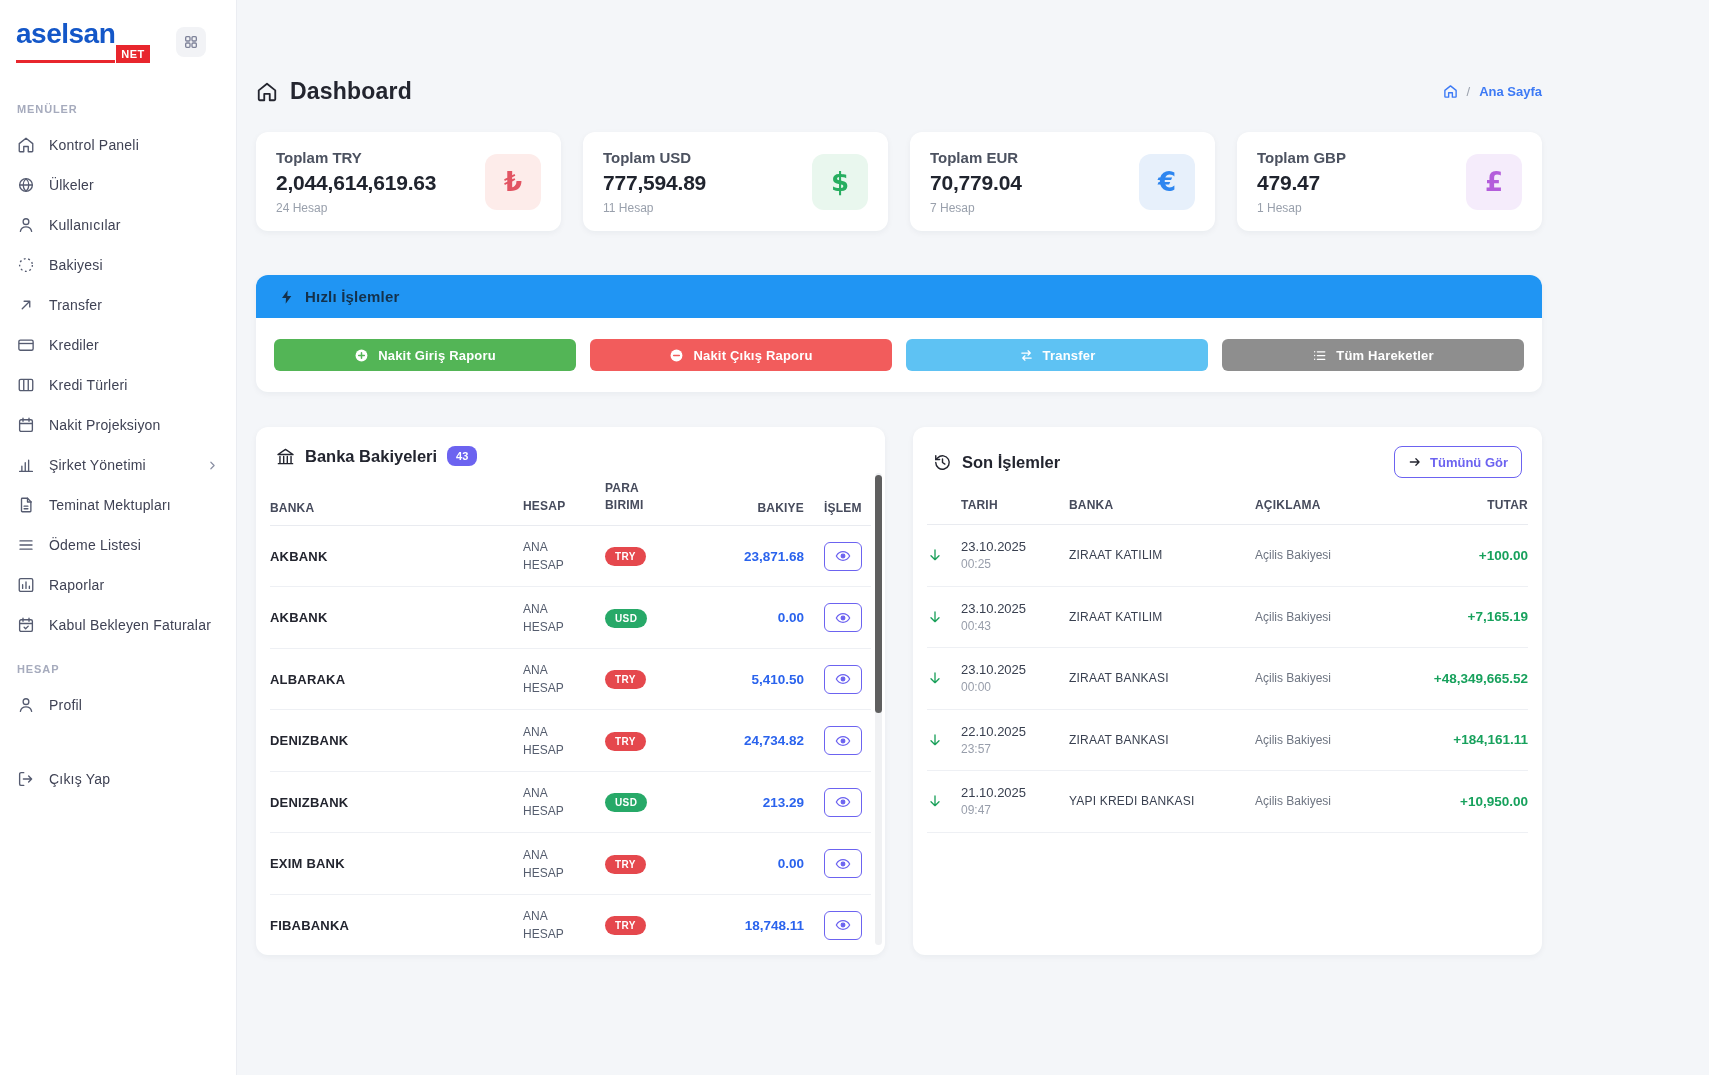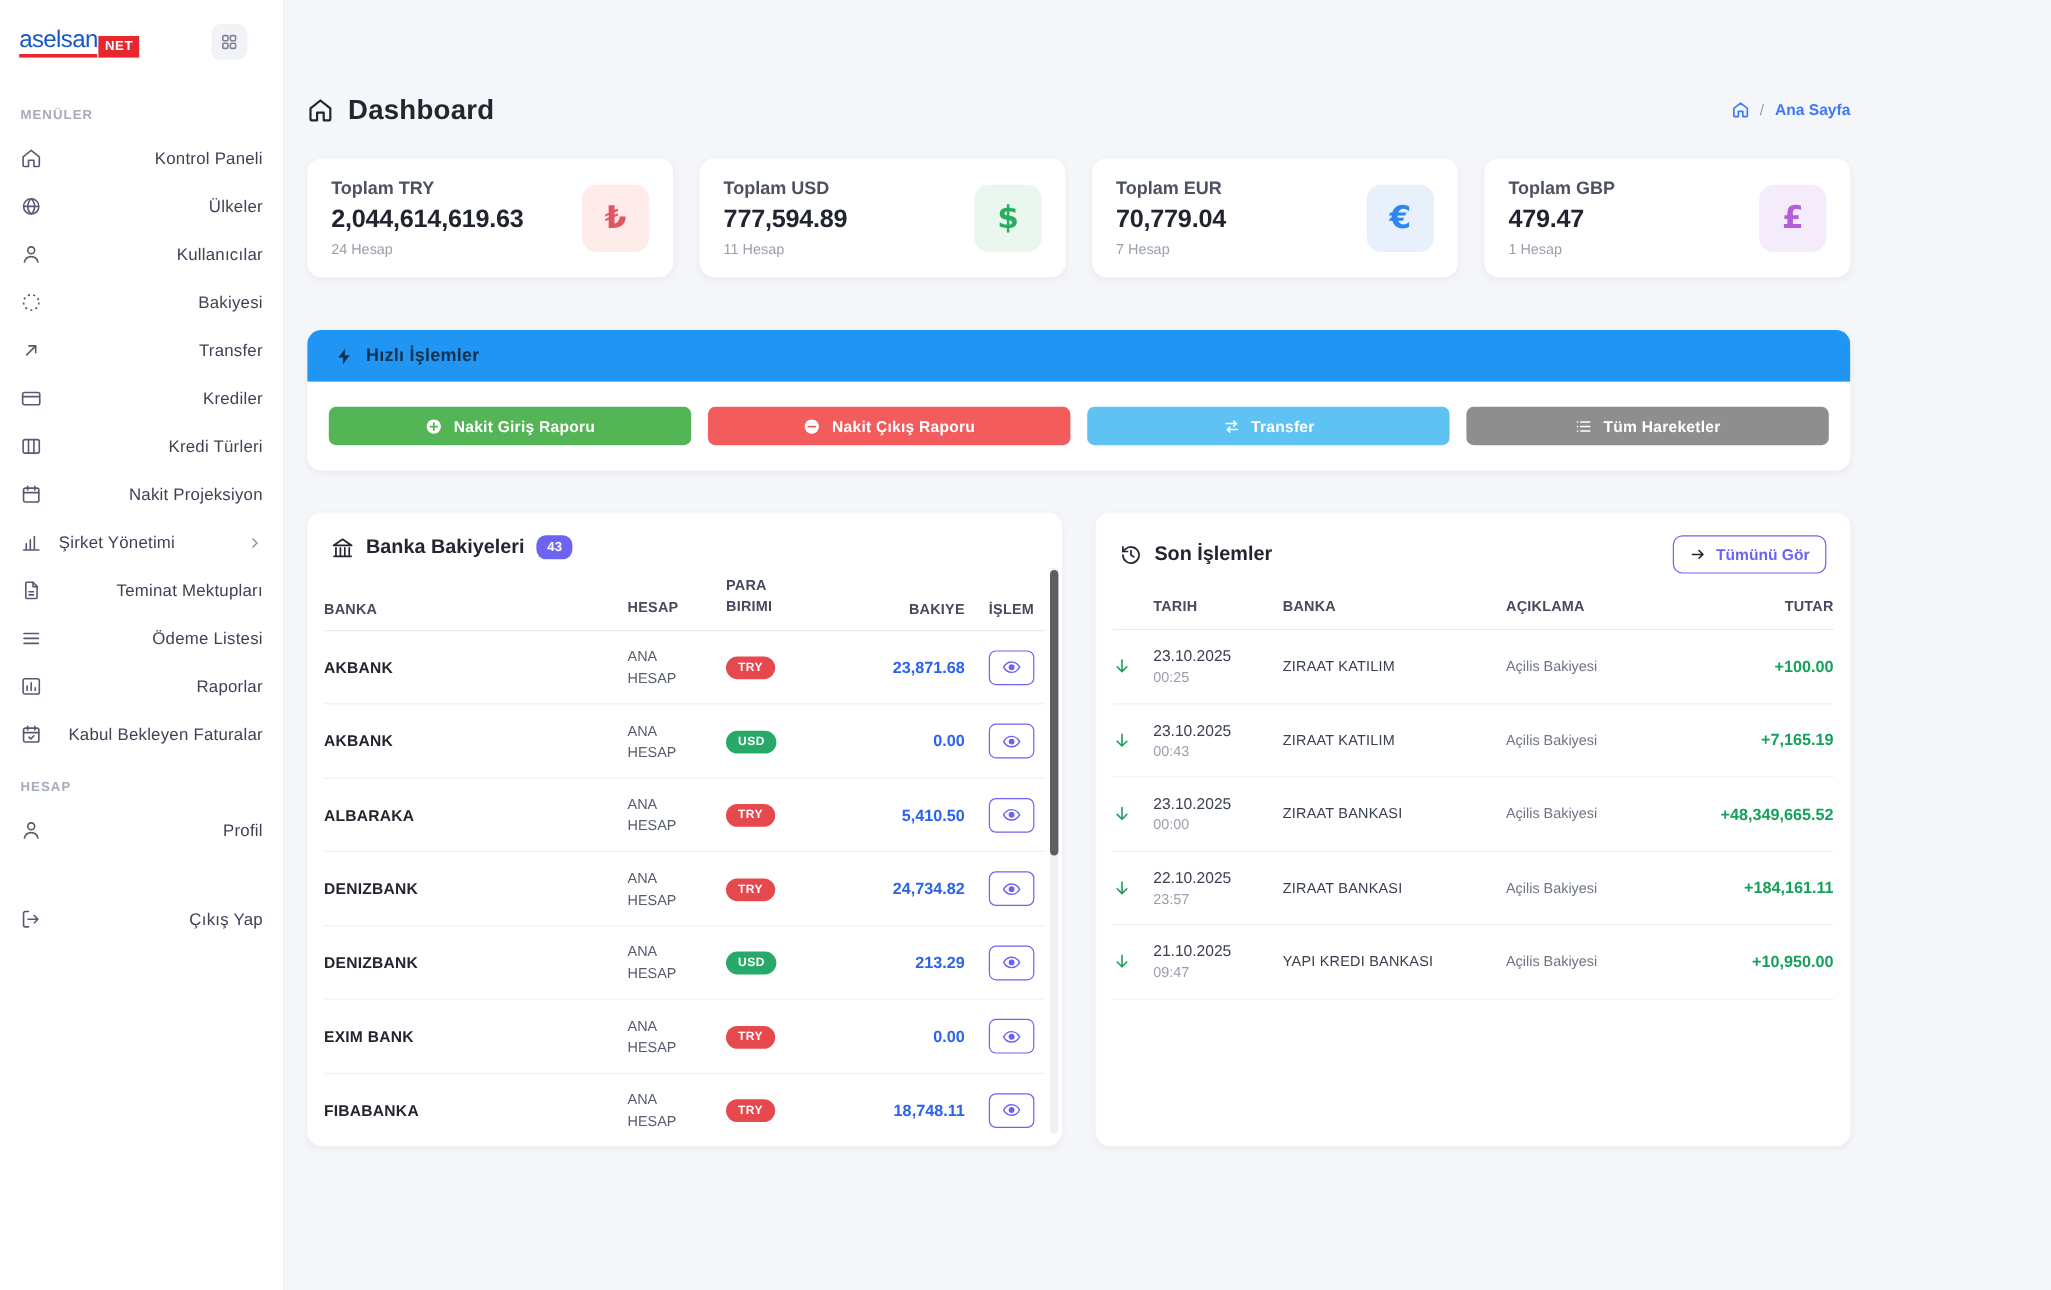--- a/index.html
+++ b/index.html
@@ -4,26 +4,26 @@
 <style>
   *{margin:0;padding:0;box-sizing:border-box;}
   html,body{width:1709px;height:1075px;}
   body{font-family:"Liberation Sans",sans-serif;background:#f4f6f9;color:#252733;overflow:hidden;}
   .app{display:flex;width:1709px;height:1075px;}
 
   
   .sidebar{width:237px;background:#fff;border-right:1px solid #ebedf2;flex-shrink:0;height:100%;}
   .logo-row{display:flex;align-items:center;justify-content:space-between;padding:20px 30px 22px 16px;}
   .logo{display:flex;align-items:flex-end;cursor:pointer;}
-  .logo-main{font-size:20px;font-weight:normal;color:#1457c8;letter-spacing:-0.5px;border-bottom:3px solid #e8262d;line-height:1;padding-bottom:2px;}
+  .logo-main{font-size:28px;font-weight:bold;color:#1457c8;letter-spacing:-0.5px;border-bottom:3px solid #e8262d;line-height:1;padding-bottom:12px;}
   .logo-badge{background:#e8262d;color:#fff;font-size:11px;font-weight:bold;padding:3px 5px;margin-left:1px;letter-spacing:.5px;}
   .grid-btn{width:30px;height:30px;background:#f2f3f6;border:none;border-radius:8px;display:flex;align-items:center;justify-content:center;color:#7e8299;cursor:pointer;}
   .section-label{padding:18px 17px 10px;font-size:11px;font-weight:bold;color:#a6abbd;letter-spacing:.9px;}
   .nav-list{list-style:none;}
-  .nav-item{display:flex;align-items:center;gap:14px;padding:11px 17px;font-size:14px;color:#3f4254;cursor:pointer;letter-spacing:.2px;justify-content:space-between;}
+  .nav-item{display:flex;align-items:center;gap:14px;padding:11px 17px;font-size:14px;color:#3f4254;cursor:pointer;letter-spacing:.2px;}
   .nav-icon{width:18px;height:18px;color:#555b70;display:flex;flex-shrink:0;}
   .nav-icon svg{width:18px;height:18px;}
   .nav-chevron{margin-left:auto;color:#8a8fa3;display:flex;}
   .nav-chevron svg{width:13px;height:13px;}
   .logout-item{margin-top:34px;}
 
   
   .main{flex:1;padding:78px 0 0 19px;}
   .content{width:1286px;}
   .page-head{display:flex;align-items:center;justify-content:space-between;margin-bottom:27px;}

